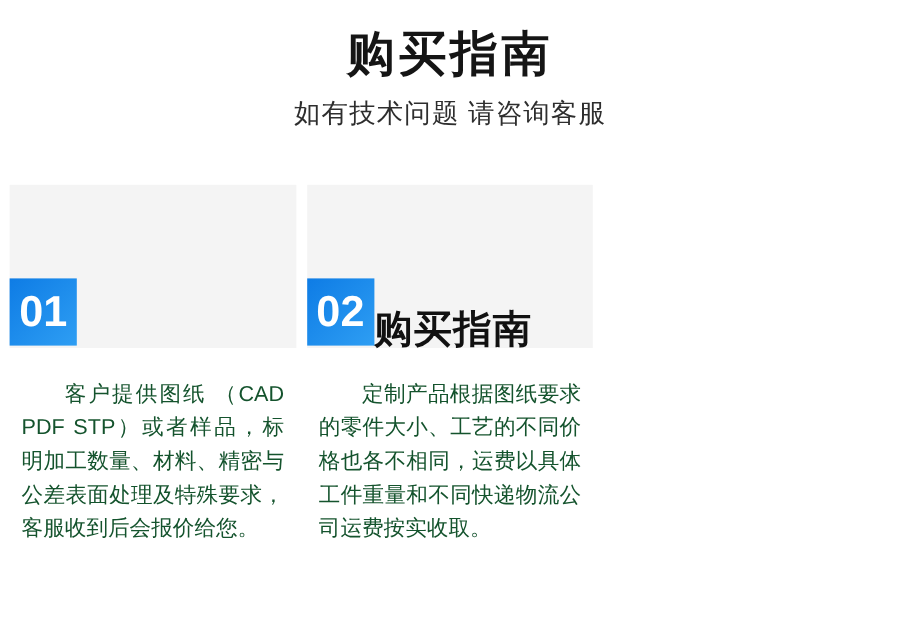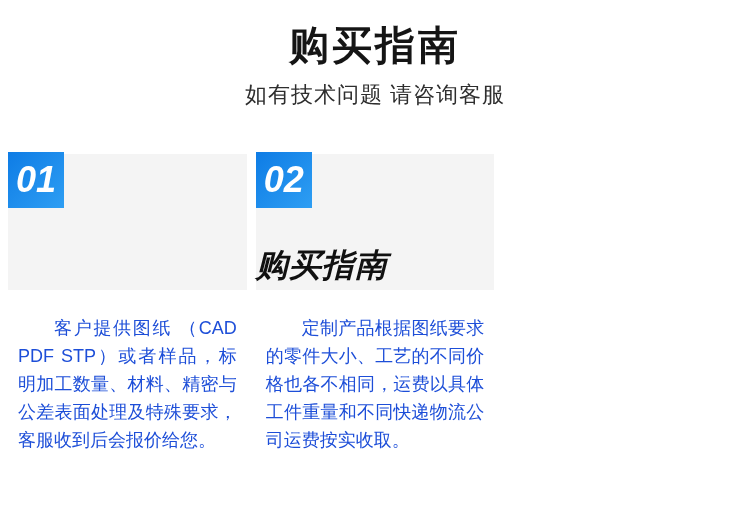--- a/index.html
+++ b/index.html
@@ -38,23 +38,22 @@
     display: flex;
     gap: 9px;
     padding: 0 8px;
     margin-top: 46px;
   }
   .card { flex: 1 1 0; min-width: 0; }
   .panel {
     height: 136px;
     background: #f4f4f4;
     display: flex;
-    flex-direction: column;
-    align-items: flex-start;
-    font-style: italic;
+    flex-direction: row;
+    align-items: flex-end;
   }
   .num-badge {
     position: relative;
     top: -2px;
     width: 56px;
     height: 56px;
     background: linear-gradient(135deg, #0e7ce5 0%, #2e9ef3 100%);
     color: #ffffff;
     font-size: 36px;
     font-weight: 700;
@@ -67,21 +66,21 @@
     font-size: 32px;
     line-height: 1;
     font-weight: 700;
     color: #111111;
     letter-spacing: 1px;
   }
   .card-body {
     margin: 24px 10px 0 10px;
     font-size: 18px;
     line-height: 28px;
-    color: #1d4ed8;
+    color: #14532d;
     text-align: justify;
     text-indent: 2em;
     word-break: break-all;
   }
 </style>
 </head>
 <body>
 
 <div class="page">
 

